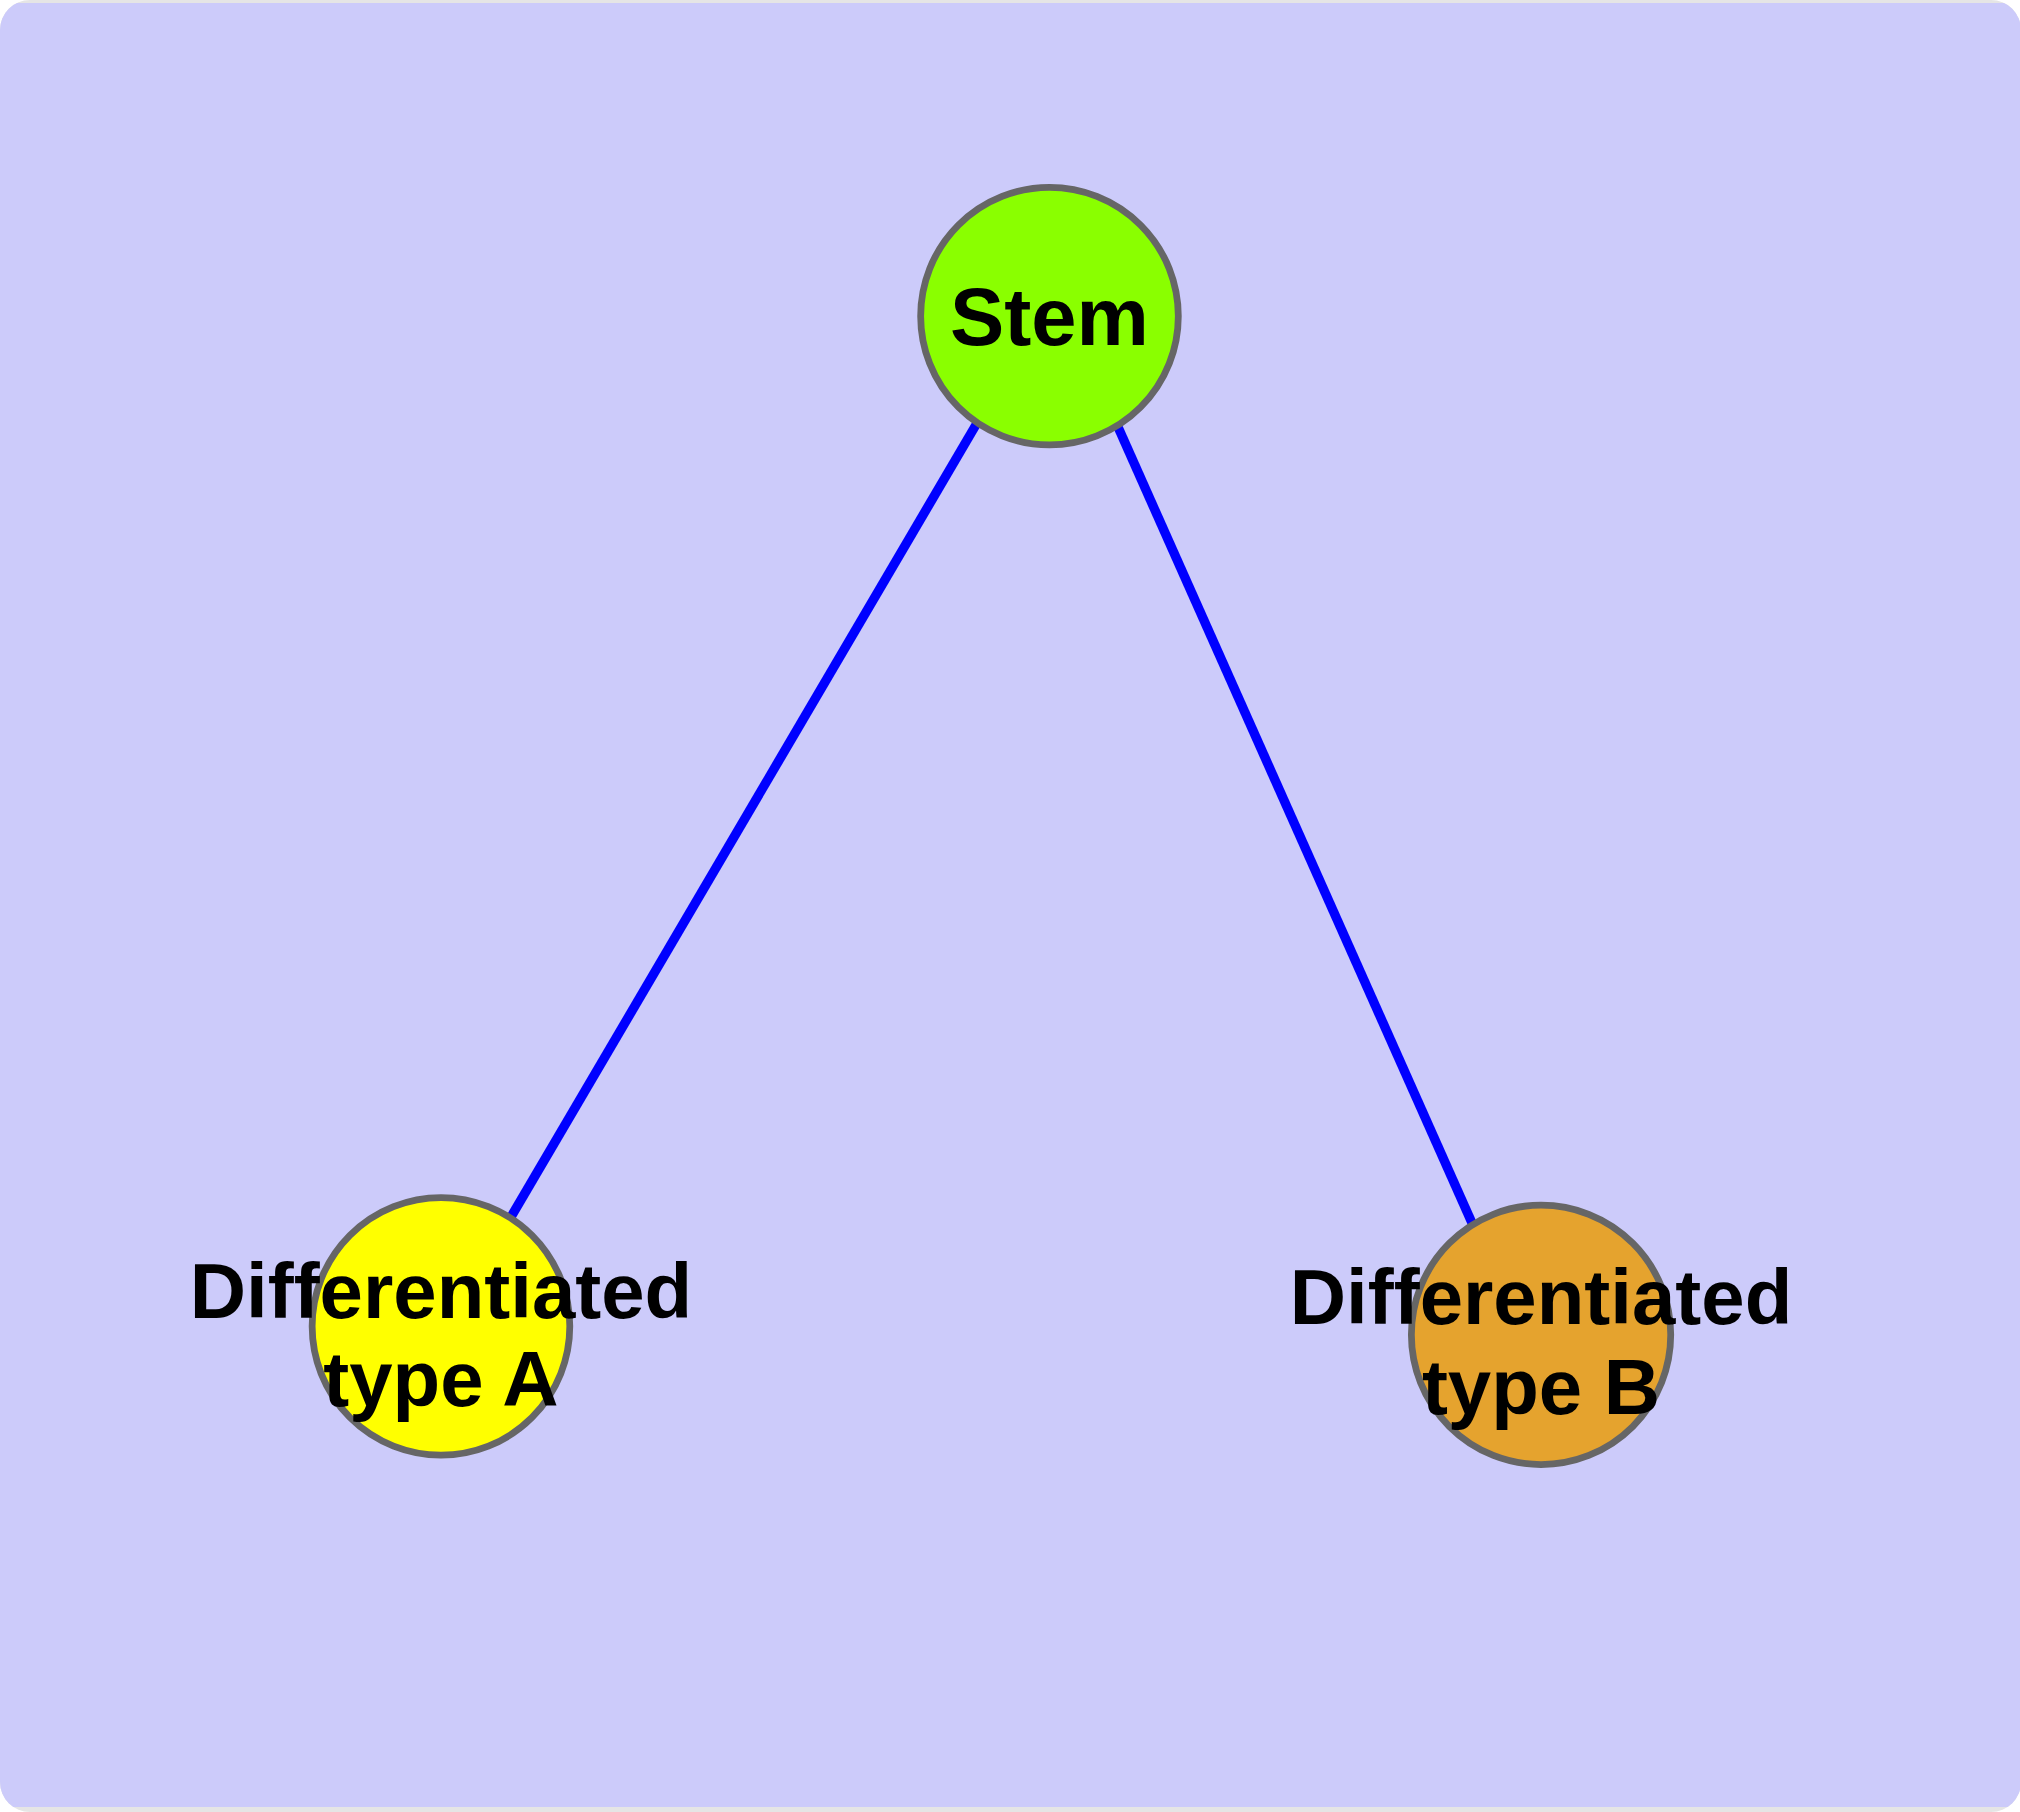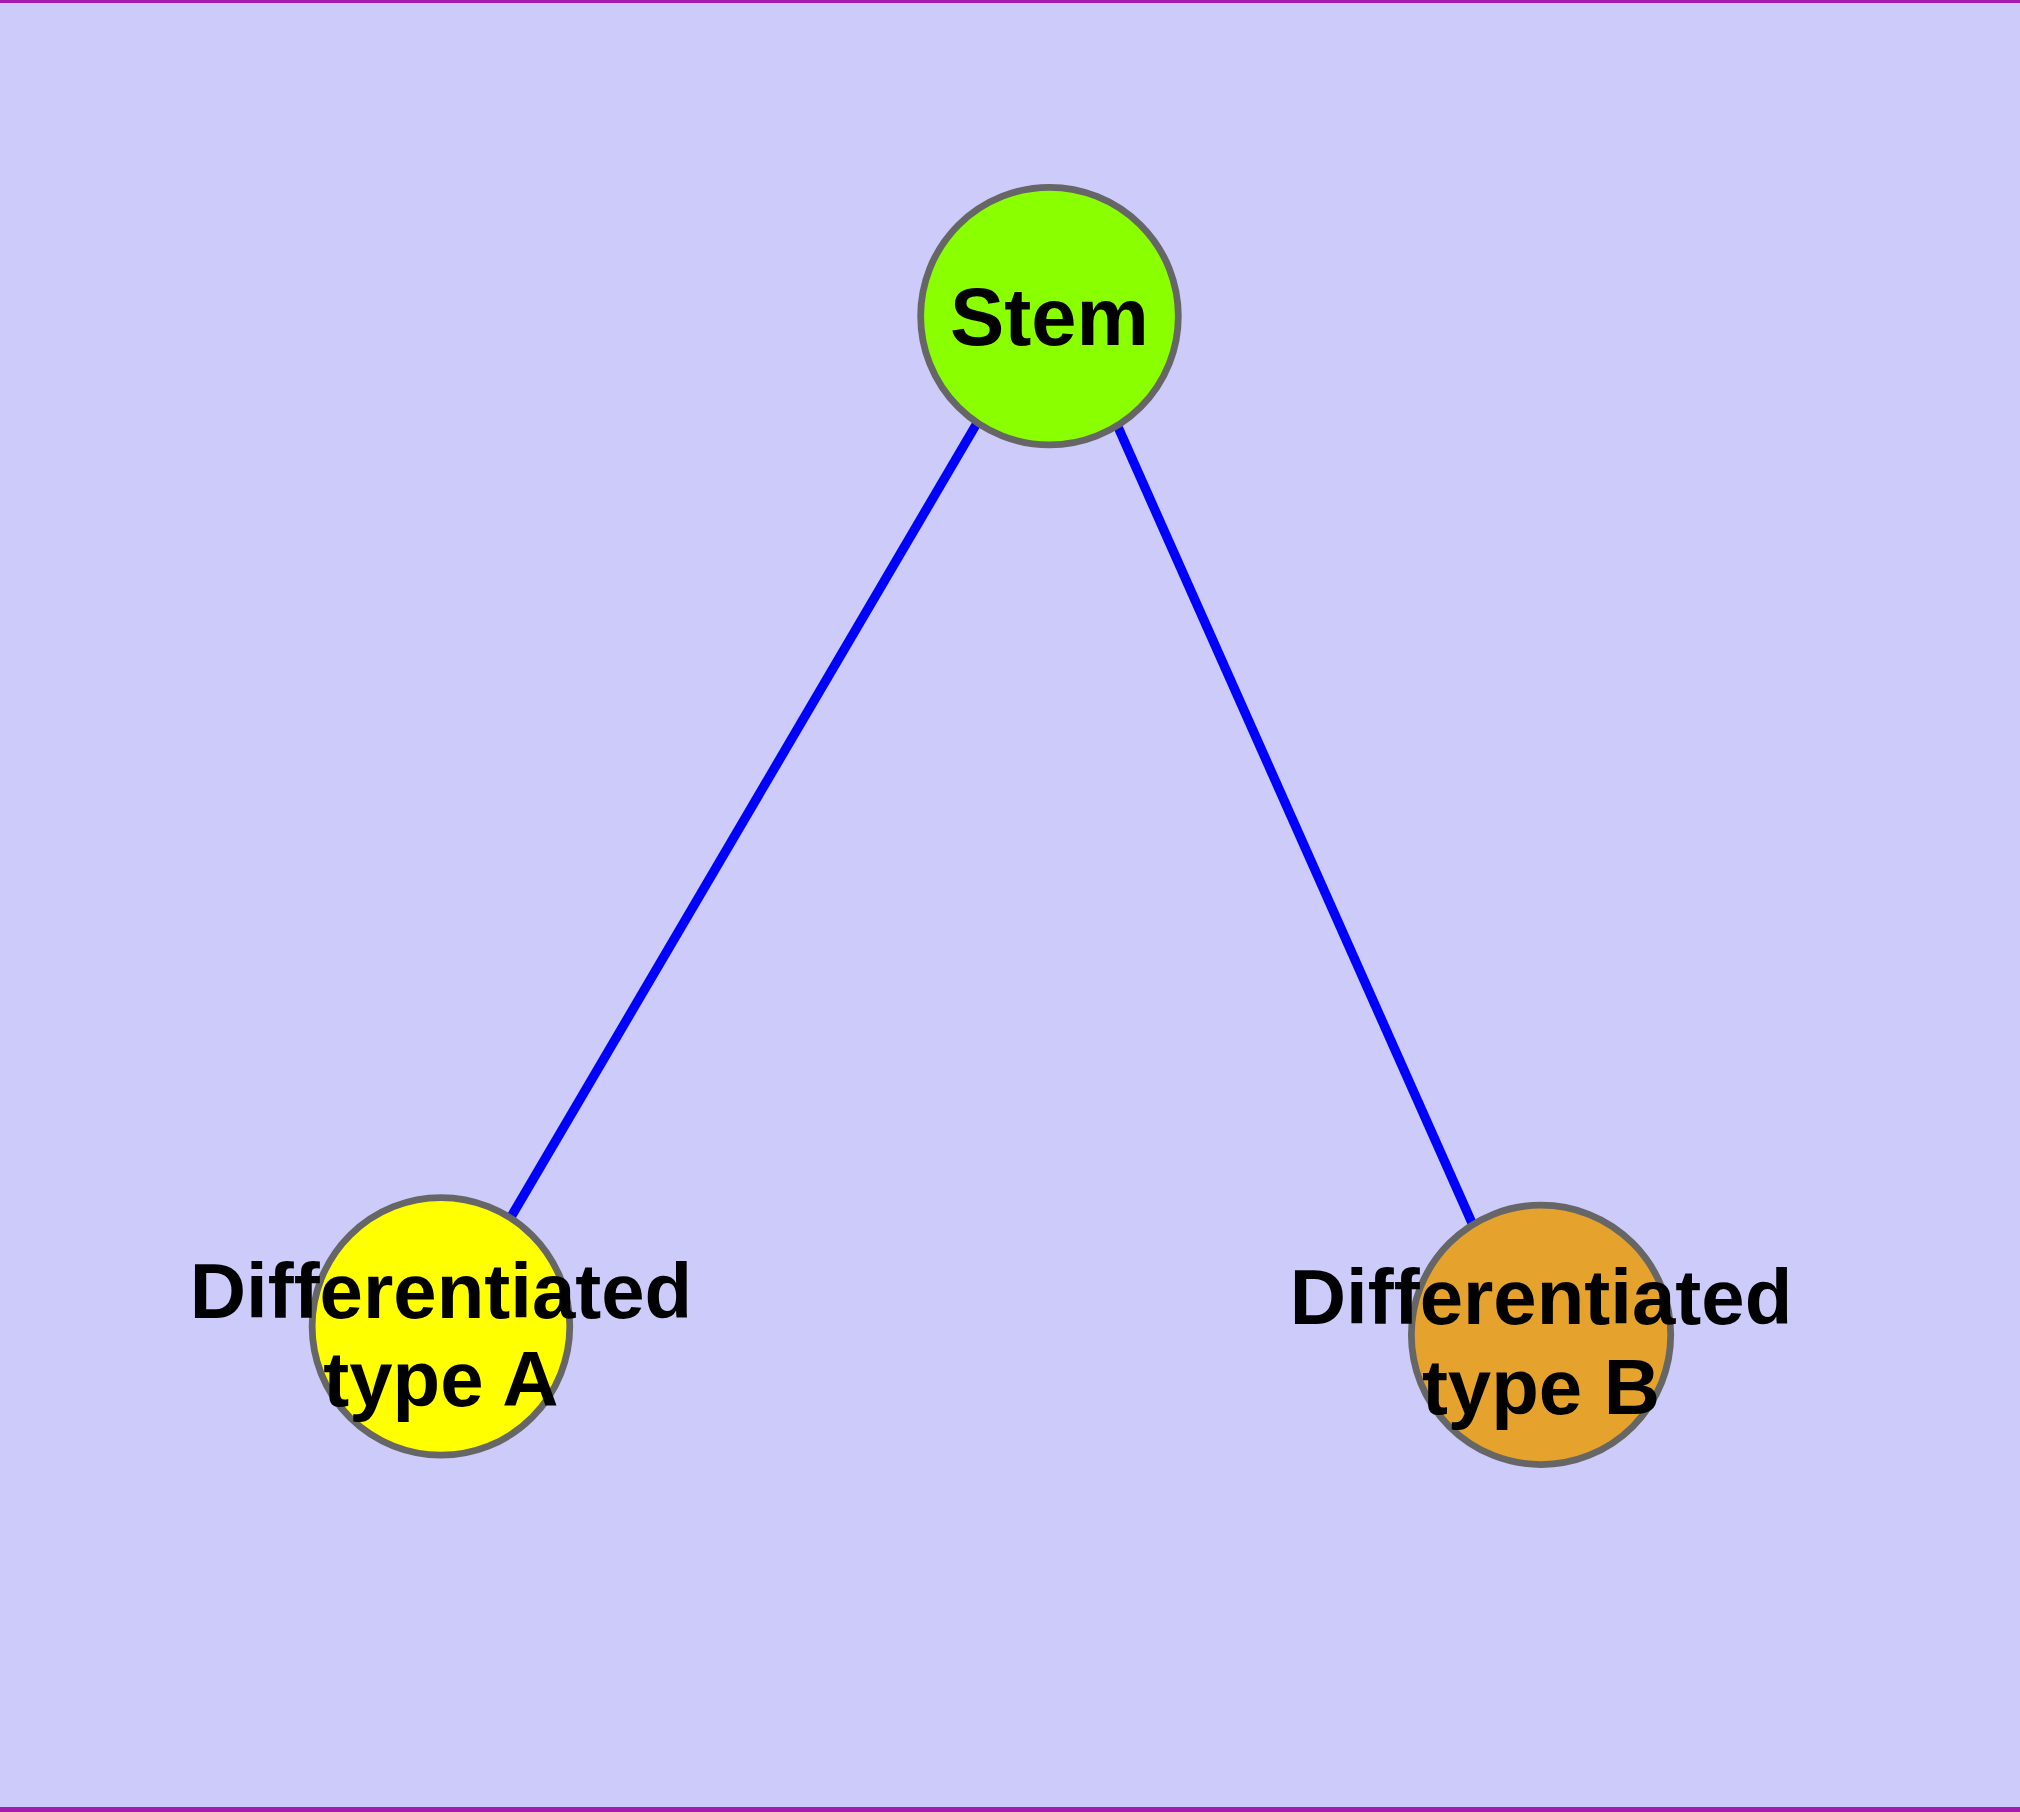--- a/index.html
+++ b/index.html
@@ -4,23 +4,24 @@
 <style>
   html, body {
     margin: 0;
     padding: 0;
     background: #ffffff;
   }
   #stage {
     position: relative;
     width: 2021px;
     height: 1812px;
-    background: #a21caf;
+    background: #e5e5e5;
     overflow: hidden;
     font-family: "Liberation Sans", sans-serif;
+    border-radius: 30px;
   }
   #canvas-bg {
     position: absolute;
     left: 0;
     top: 3.4px;
     width: 2021px;
     height: 1804px;
     background: #cccbfa;
   }
   #graph-svg {

